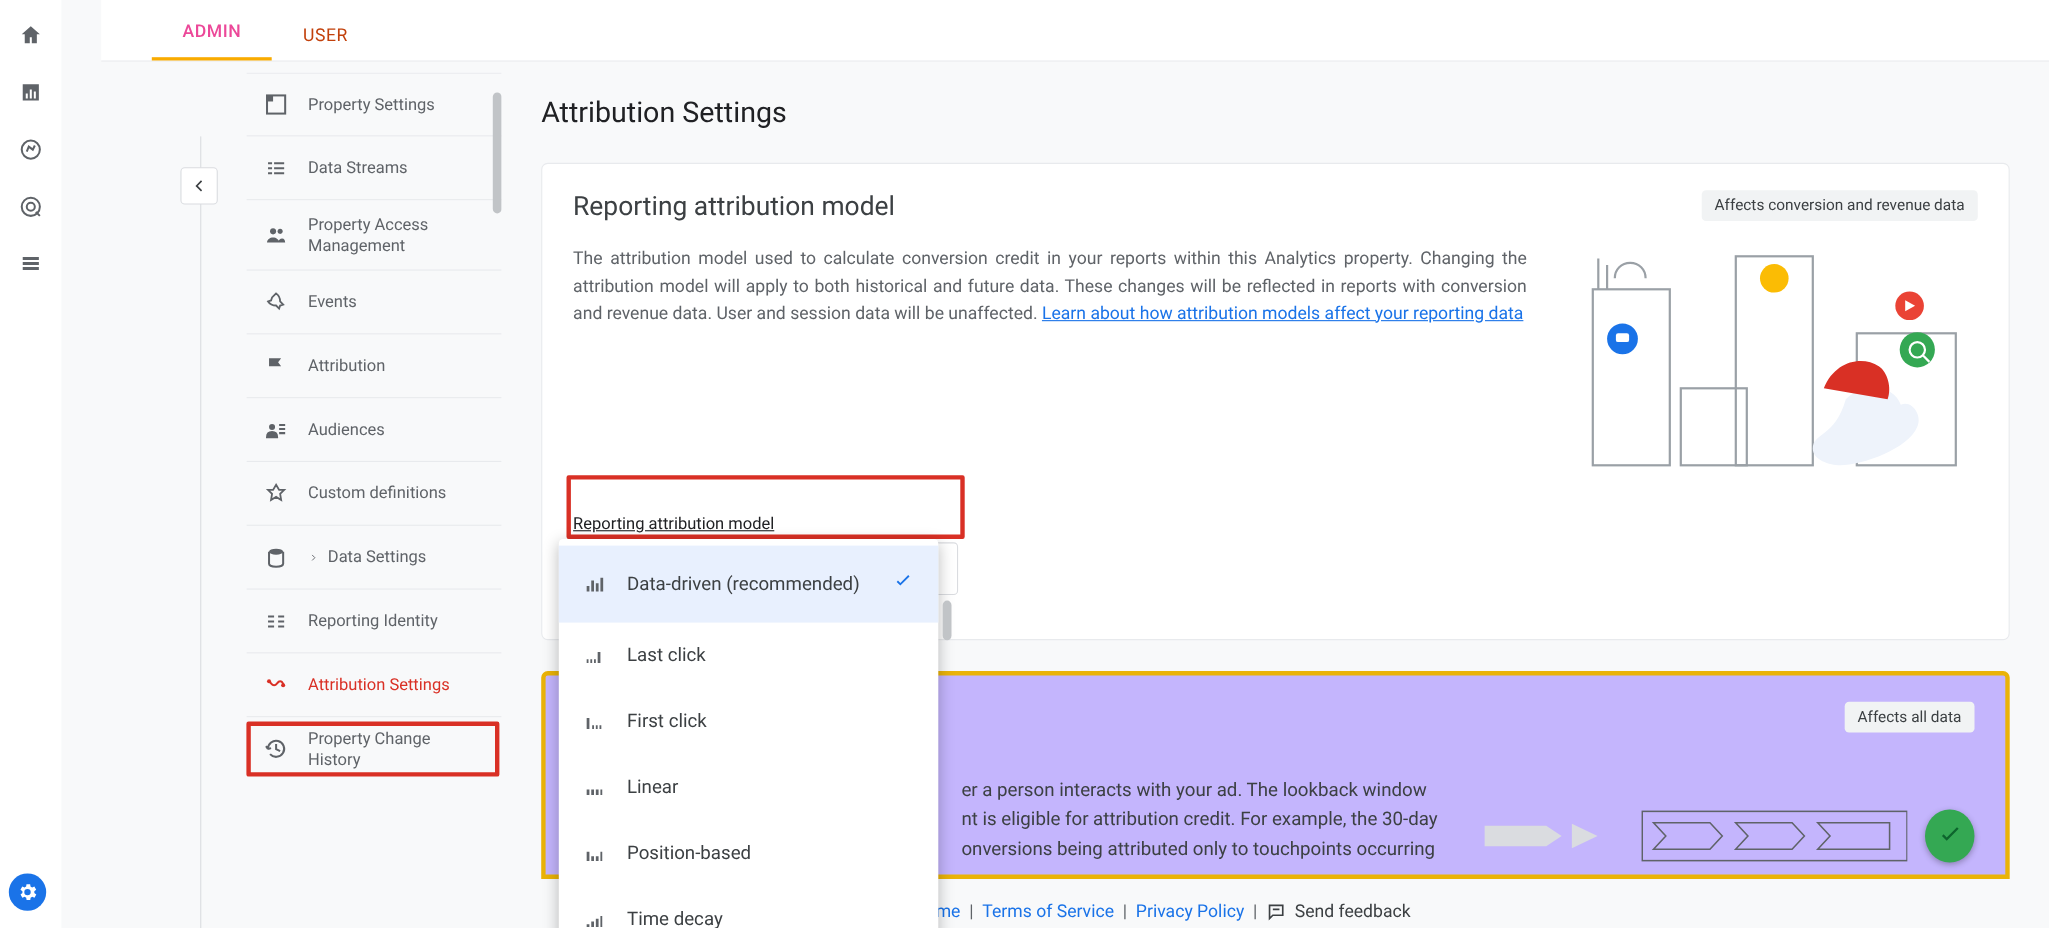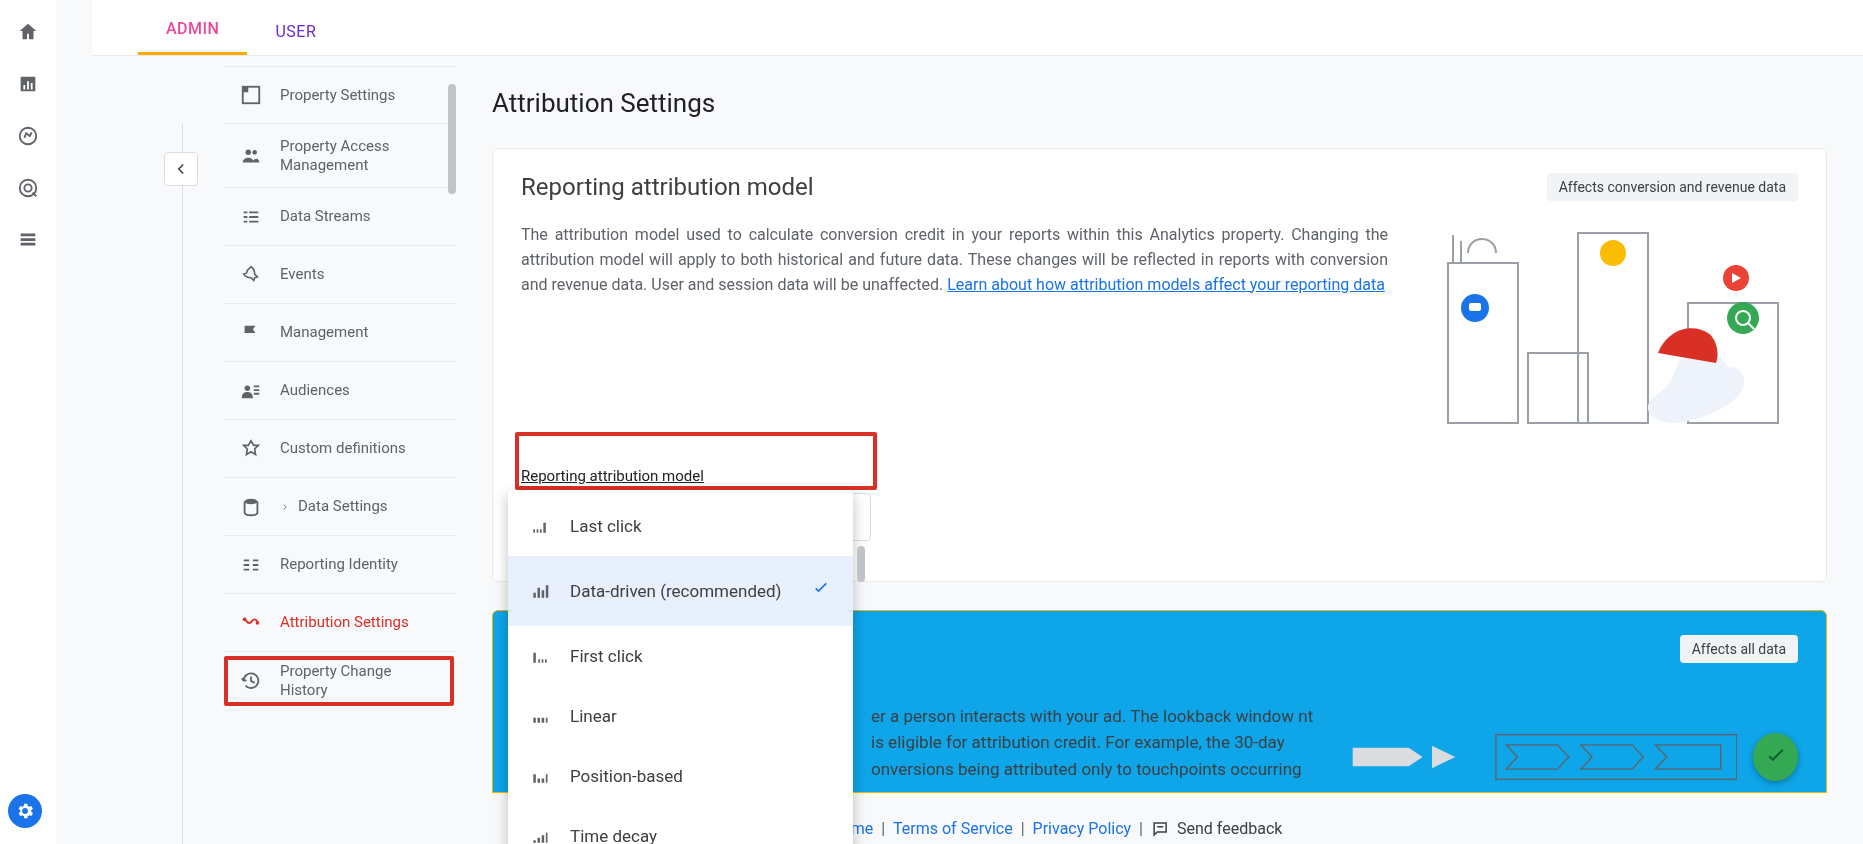--- a/index.html
+++ b/index.html
@@ -60,21 +60,21 @@
     border-bottom:1px solid #e8eaed;
     padding-left: 46px;
     display:flex;
     align-items:flex-end;
     margin-left:36px;
   }
   .tab{
     padding:0 28px 14px 28px;
     font-size:16px;
     letter-spacing:0.5px;
-    color:#6d28d9;
+    color:#c2410c;
     cursor:pointer;
   }
   .tab.active{
     color:#ec4899;
     border-bottom:3px solid #f9ab00;
     font-weight:500;
   }
   .content-row{
     flex:1;
     display:flex;
@@ -263,22 +263,22 @@
     right:-12px;
     top:56px;
     width:8px;
     height:36px;
     background:#c1c4c7;
     border-radius:4px;
   }
 
   
   .card2{
-    background:#0ea5e9;
-    border:1px solid #eab308;
+    background:#c4b5fd;
+    border:4px solid #eab308;
     border-radius:6px 6px 0 0;
     padding:24px 28px 10px 28px;
     position:relative;
   }
   .card2-body{display:flex;gap:30px;align-items:flex-end}
   .card2-text{
     flex:1;
     font-size:17px;
     color:#3c4043;
     line-height:1.55;
@@ -377,45 +377,45 @@
           </div>
 
         <div class="nav-list">
           <div class="nav-item" style="border-top:1px solid #e8eaed">
             <svg viewBox="0 0 24 24">
                 <rect x="3" y="3" width="18" height="18" fill="none" stroke="#5f6368" stroke-width="2"></rect>
                 <rect x="3" y="3" width="6" height="6" fill="#5f6368"></rect>
               </svg>
             <span class="nav-item-label">Property Settings</span>
           </div>
+          <div class="nav-item">
+            <svg viewBox="0 0 24 24">
+                <path d="M4 6h4v2H4zM10 6h10v2H10zM4 11h4v2H4zM10 11h10v2H10zM4 16h4v2H4zM10 16h10v2H10z"></path>
+              </svg>
+            <span class="nav-item-label">Data Streams</span>
+          </div>
           <div class="nav-item tall">
             <svg viewBox="0 0 24 24">
                 <circle cx="9" cy="8" r="3"></circle>
                 <circle cx="16" cy="8" r="2.5"></circle>
                 <path d="M3 19c0-3 3-5 6-5s6 2 6 5zM14 19c0-2 2-4 4-4s3 2 3 4z"></path>
               </svg>
             <span class="nav-item-label">Property Access Management</span>
           </div>
           <div class="nav-item">
             <svg viewBox="0 0 24 24">
-                <path d="M4 6h4v2H4zM10 6h10v2H10zM4 11h4v2H4zM10 11h10v2H10zM4 16h4v2H4zM10 16h10v2H10z"></path>
-              </svg>
-            <span class="nav-item-label">Data Streams</span>
-          </div>
-          <div class="nav-item">
-            <svg viewBox="0 0 24 24">
                 <path d="M12 3c3 2 4 5 4 8l3 3-3 1-1 3-3-3c-3 0-6-1-8-4l3-1 1-3z" fill="none" stroke="#5f6368" stroke-width="1.8"></path>
               </svg>
             <span class="nav-item-label">Events</span>
           </div>
           <div class="nav-item">
             <svg viewBox="0 0 24 24">
                 <path d="M5 3v18M5 4h12l-3 4 3 4H5"></path>
               </svg>
-            <span class="nav-item-label">Management</span>
+            <span class="nav-item-label">Attribution</span>
           </div>
           <div class="nav-item">
             <svg viewBox="0 0 24 24">
                 <circle cx="8" cy="9" r="3"></circle>
                 <path d="M3 19c0-3 2-5 5-5s5 2 5 5zM15 7h6M15 11h6M15 15h6" stroke="#5f6368" stroke-width="2"></path>
               </svg>
             <span class="nav-item-label">Audiences</span>
           </div>
           <div class="nav-item">
             <svg viewBox="0 0 24 24">
@@ -525,34 +525,34 @@
               <div class="green-check">
                 <svg viewBox="0 0 24 24">
                     <path d="M9 16l-4-4 1.4-1.4L9 13.2l8.6-8.6L19 6z"></path>
                   </svg>
               </div>
             </div>
           </div>
         </div>
 
         <div class="menu" style="left:52px;top:434px">
-          <div class="menu-item">
-            <svg class="model-icon" viewBox="0 0 24 24">
-                <path d="M4 16h2v4H4zM8 16h2v4H8zM12 16h2v4h-2zM16 8h3v12h-3z"></path>
-              </svg>
-            <span>Last click</span>
-          </div>
           <div class="menu-item selected">
             <svg class="model-icon" viewBox="0 0 24 24">
                 <path d="M4 14h3v6H4zM9 8h3v12H9zM14 11h3v9h-3zM19 5h3v15h-3z"></path>
               </svg>
             <span>Data-driven (recommended)</span>
             <span class="check"><svg width="20" height="20" viewBox="0 0 24 24">
                   <path d="M9 16l-4-4 1.4-1.4L9 13.2l8.6-8.6L19 6z" fill="#1a73e8"></path>
                 </svg></span>
+          </div>
+          <div class="menu-item">
+            <svg class="model-icon" viewBox="0 0 24 24">
+                <path d="M4 16h2v4H4zM8 16h2v4H8zM12 16h2v4h-2zM16 8h3v12h-3z"></path>
+              </svg>
+            <span>Last click</span>
           </div>
           <div class="menu-item">
             <svg class="model-icon" viewBox="0 0 24 24">
                 <path d="M4 8h3v12H4zM10 16h2v4h-2zM14 16h2v4h-2zM18 16h2v4h-2z"></path>
               </svg>
             <span>First click</span>
           </div>
           <div class="menu-item">
             <svg class="model-icon" viewBox="0 0 24 24">
                 <path d="M4 14h3v6H4zM9 14h3v6H9zM14 14h3v6h-3zM19 14h2v6h-2z"></path>

